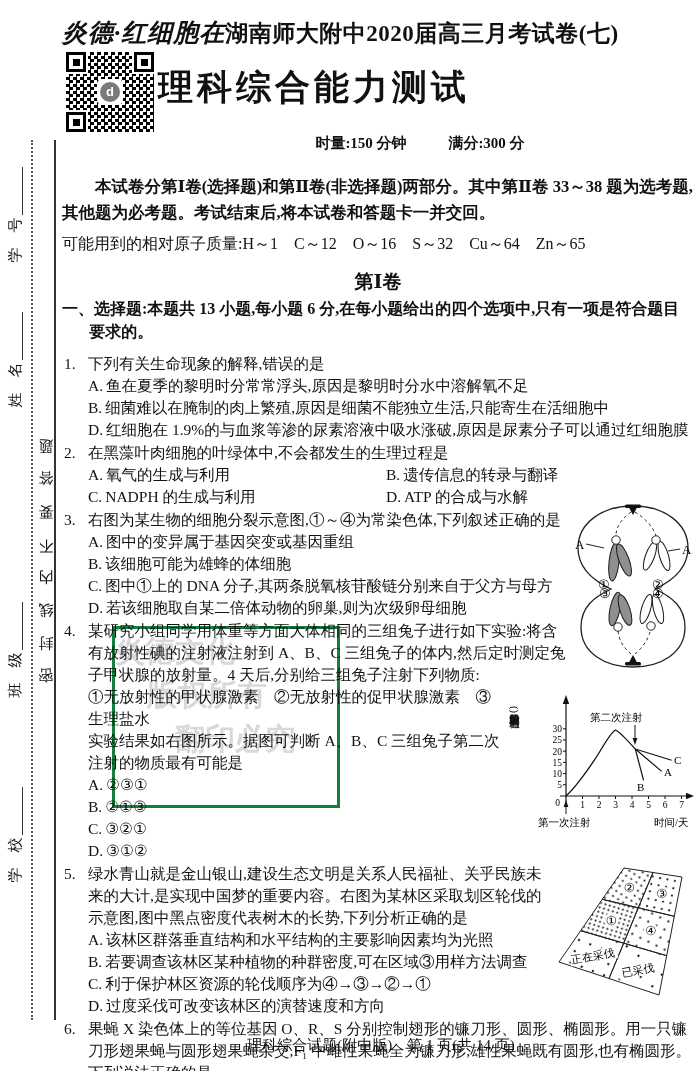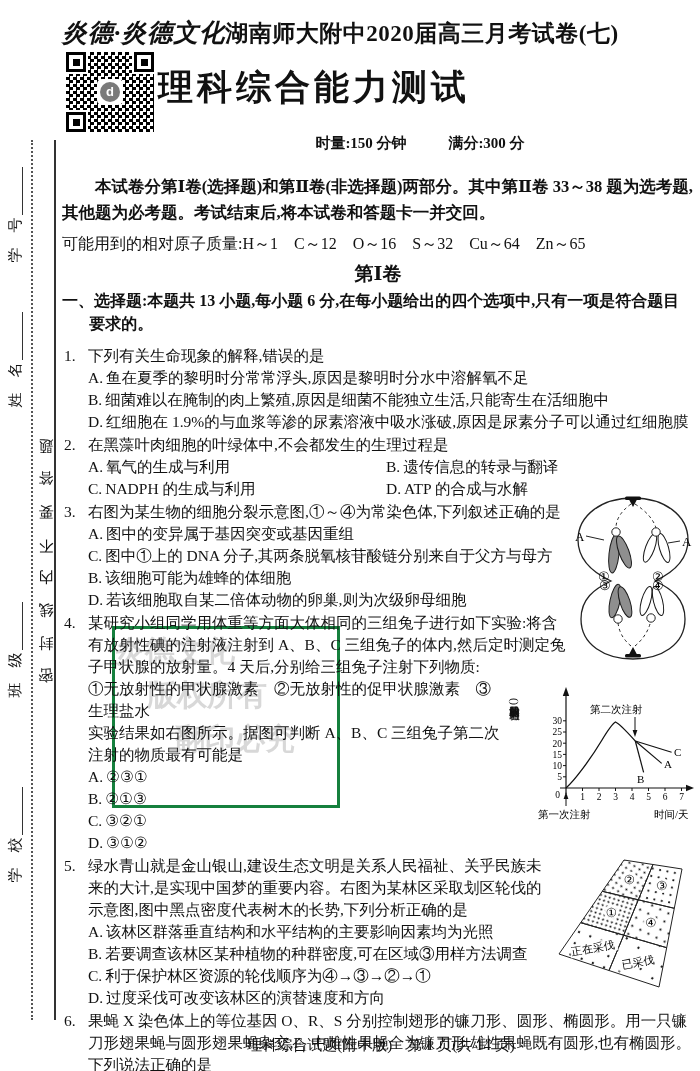--- a/index.html
+++ b/index.html
@@ -40,21 +40,21 @@
   .main-title { position:absolute; left:158px; right:8px; top:64px; 
     font-family:"Liberation Sans","DejaVu Sans",sans-serif; font-size:35px; font-weight:900; letter-spacing:4px; }
   .meta { position:absolute; left:148px; right:8px; top:134px; text-align:center; font-size:15px; font-weight:600; }
   .meta span { margin:0 19px; }
 
   
   .content { position:absolute; left:62px; right:6px; top:160px; z-index:1; font-size:15.5px; line-height:22px; }
   .notice { font-size:16.5px; font-weight:bold; line-height:26px; text-indent:2em; margin-top:14px; }
   .atomic { font-size:16px; margin:7px 0 2px; }
   .atomic b { font-weight:normal; }
-  .part-title { text-align:center; font-size:19px; font-weight:bold; margin:8px 0 4px; }
+  .part-title { text-align:center; font-size:19px; font-weight:bold; margin:16px 0 4px; }
   .section-title { font-weight:bold; font-size:16px; line-height:23px; padding-left:1.7em; text-indent:-1.7em; margin-bottom:10px; }
 
   .question { position:relative; padding-left:26px; margin-bottom:1px; }
   .qnum { position:absolute; left:2px; top:0; }
   .opt { white-space:normal; }
   .okey { margin-right:3px; }
   .opt-row { display:flex; }
   .opt-row .opt:first-child { width:298px; flex:none; }
 
   
@@ -96,21 +96,21 @@
         <span class="blank"></span>
     </div>
     <div class="mfield" style="top:824px;">
       <span>学　校</span>
         <span class="blank"></span>
     </div>
     <div class="sealtext">密封线内不要答题</div>
   </div>
 
   <div class="top-title">
-    <span class="brand">炎德·炎德文化</span><span>湖南师大附中2020届高三月考试卷(七)</span>
+    <span class="brand">炎德·红细胞在</span><span>湖南师大附中2020届高三月考试卷(七)</span>
   </div>
   <div class="qr">
     <div class="f f-tl"></div>
     <div class="f f-tr"></div>
     <div class="f f-bl"></div>
     <div class="logo">
         <div class="dot">d</div>
       </div>
   </div>
   <div class="main-title">理科综合能力测试</div>
@@ -178,22 +178,22 @@
           <line x1="96" y1="48" x2="108" y2="46" stroke="#222" stroke-width="1"></line>
           <text x="110" y="51" font-size="13">A</text>
           <text x="26" y="86" font-size="13">①</text>
           <text x="80" y="86" font-size="13">②</text>
           <text x="27" y="95" font-size="13">③</text>
           <text x="80" y="95" font-size="13">④</text>
         </svg>
       </div>
       <div class="stem">右图为某生物的细胞分裂示意图,①～④为常染色体,下列叙述正确的是</div>
       <div class="opt"><span class="okey">A.</span><span>图中的变异属于基因突变或基因重组</span></div>
+      <div class="opt"><span class="okey">B.</span><span>该细胞可能为雄蜂的体细胞</span></div>
       <div class="opt"><span class="okey">C.</span><span>图中①上的 DNA 分子,其两条脱氧核苷酸链分别来自于父方与母方</span></div>
-      <div class="opt"><span class="okey">B.</span><span>该细胞可能为雄蜂的体细胞</span></div>
       <div class="opt"><span class="okey">D.</span><span>若该细胞取自某二倍体动物的卵巢,则为次级卵母细胞</span></div>
     </div>
 
     <div class="question">
       <span class="qnum">4.</span>
       <div class="stem">某研究小组同学用体重等方面大体相同的三组兔子进行如下实验:将含有放射性碘的注射液注射到 A、B、C 三组兔子的体内,然后定时测定兔子甲状腺的放射量。4 天后,分别给三组兔子注射下列物质:</div>
       <div class="fig fig-graph">
         <div class="ylabel">甲状腺的放射量(相对值)</div>
         <svg class="gsvg" width="158" height="142" viewBox="0 0 158 142">
           <line x1="24" y1="108" x2="152" y2="108" stroke="#111" stroke-width="1.2"></line>

